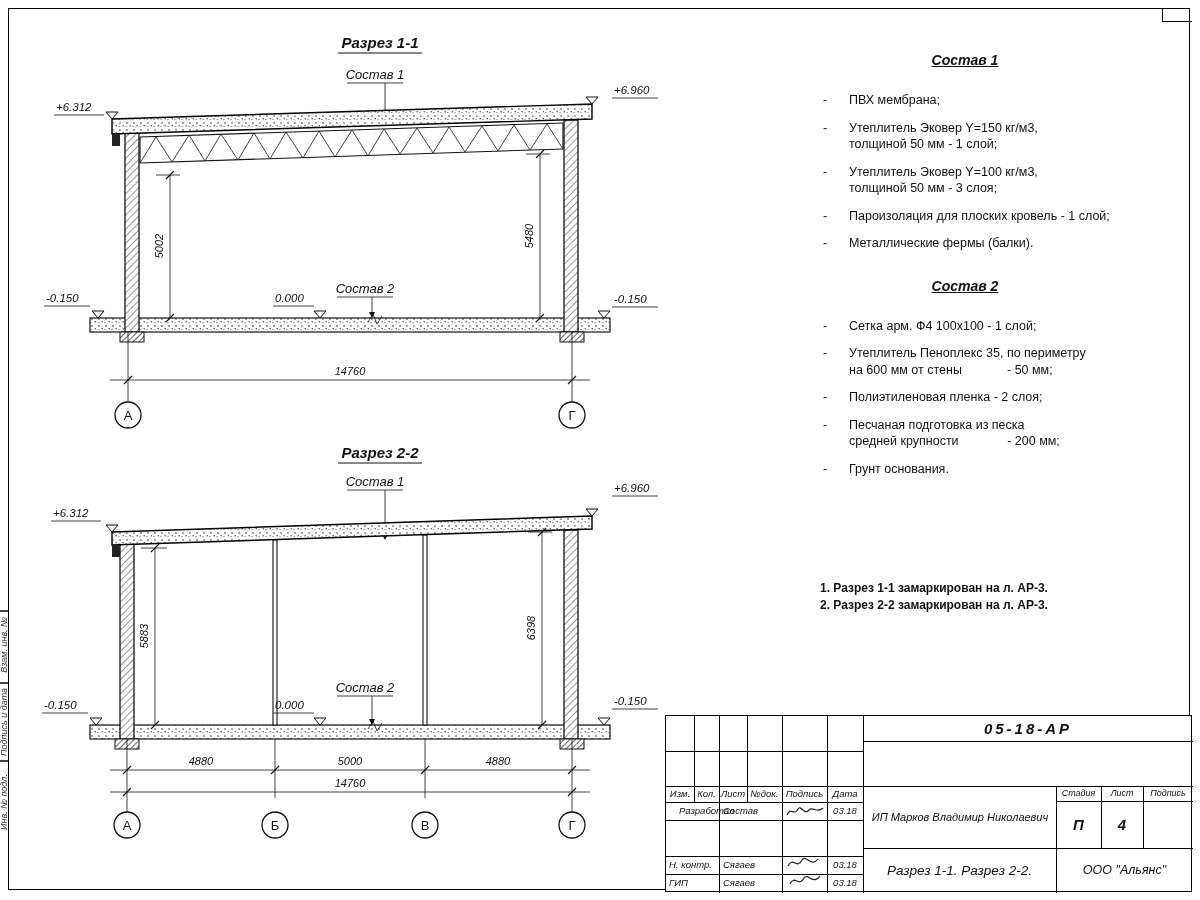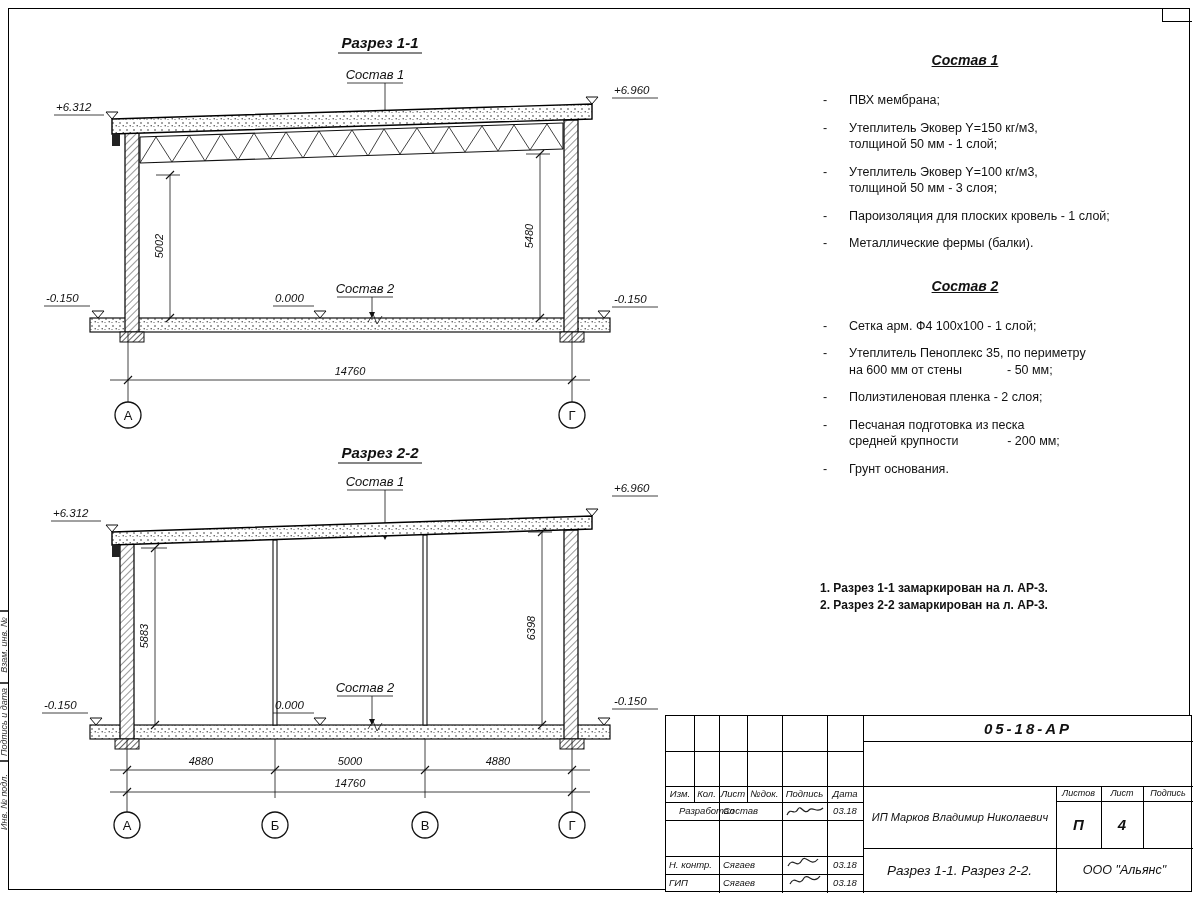--- a/index.html
+++ b/index.html
@@ -384,21 +384,21 @@
   <svg class="sig-svg" style="left:118px;top:88px" width="42" height="15">
     <path d="M3,11 C7,2 10,13 14,5 C17,0 20,12 25,6 C29,2 33,10 39,4" stroke="#222" stroke-width="1.2" fill="none"></path>
   </svg>
   <svg class="sig-svg" style="left:118px;top:138px" width="42" height="38">
     <path d="M4,12 C9,2 13,16 18,6 C22,0 27,14 34,5 M6,30 C11,20 15,34 20,24 C24,18 29,32 36,22" stroke="#222" stroke-width="1.2" fill="none"></path>
   </svg>
 
   <div class="cell big" style="left:197px;top:0;width:330px;height:25px;letter-spacing:3px">05-18-АР</div>
   <div class="cell" style="left:200px;top:70px;width:188px;height:62px;font-size:11px">ИП Марков Владимир Николаевич</div>
 
-  <div class="cell" style="left:390px;top:70px;width:45px;height:15px;font-size:9px">Листов</div>
+  <div class="cell" style="left:390px;top:70px;width:45px;height:15px;font-size:9px">Стадия</div>
   <div class="cell" style="left:435px;top:70px;width:42px;height:15px;font-size:9px">Лист</div>
   <div class="cell" style="left:477px;top:70px;width:50px;height:15px;font-size:9px">Подпись</div>
   <div class="cell" style="left:390px;top:85px;width:45px;height:47px;font-size:15px;font-weight:bold">П</div>
   <div class="cell" style="left:435px;top:85px;width:42px;height:47px;font-size:15px;font-weight:bold">4</div>
   <div class="cell" style="left:477px;top:85px;width:50px;height:47px;font-size:15px"></div>
 
   <div class="cell" style="left:197px;top:132px;width:193px;height:45px;font-size:13.5px">Разрез 1-1. Разрез 2-2.</div>
   <div class="cell" style="left:390px;top:132px;width:137px;height:45px;font-size:12.5px">ООО "Альянс"</div>
 </div>
 

